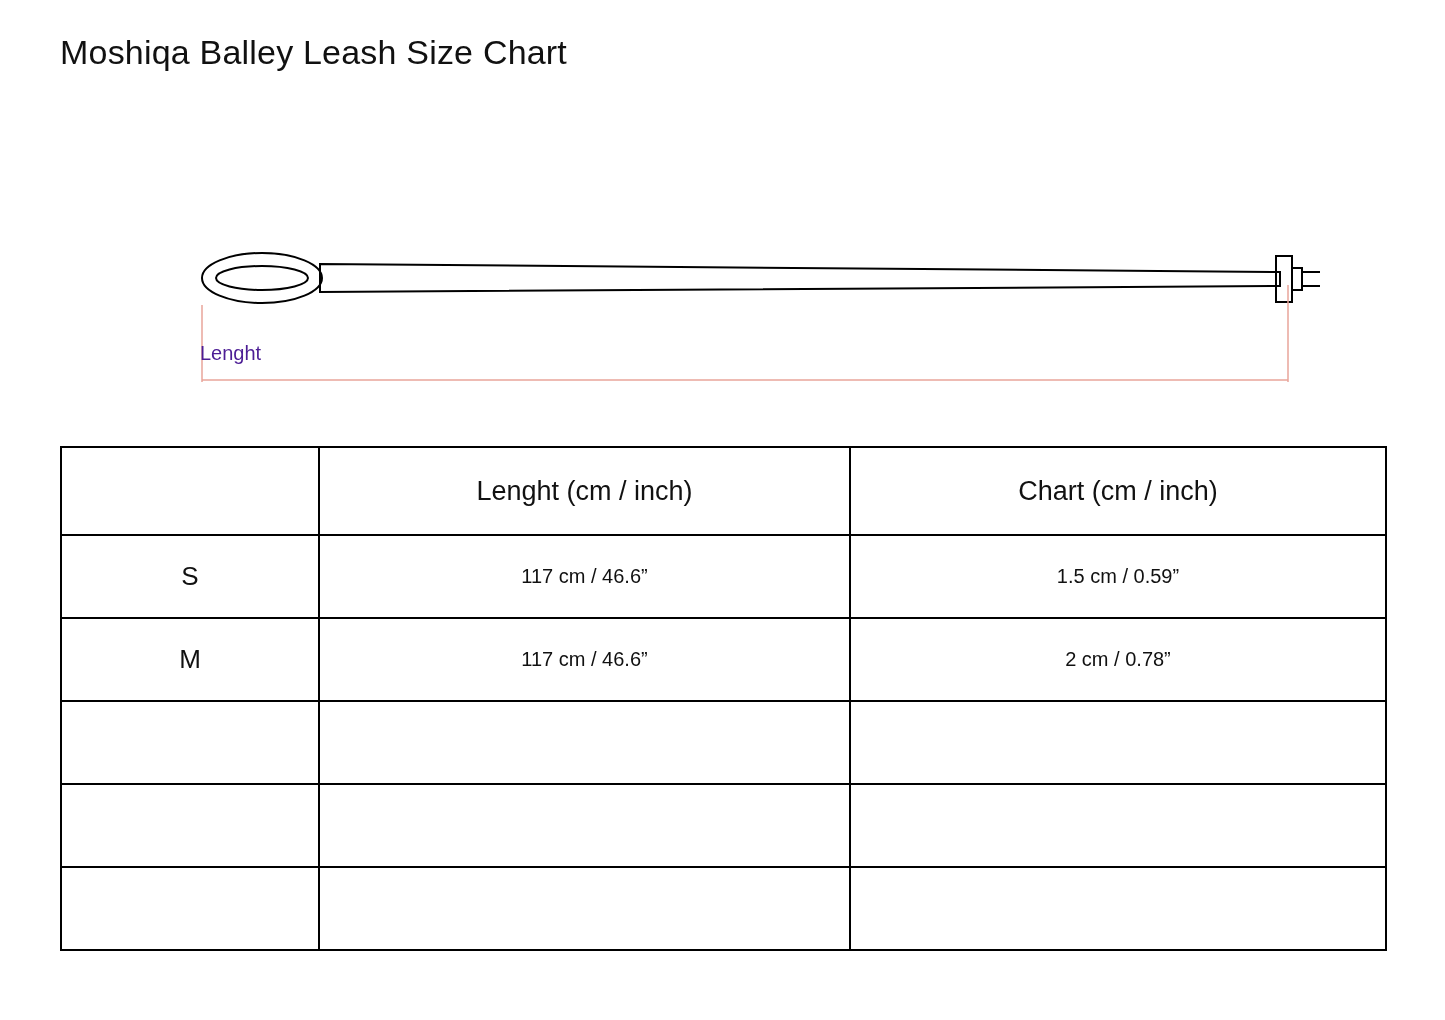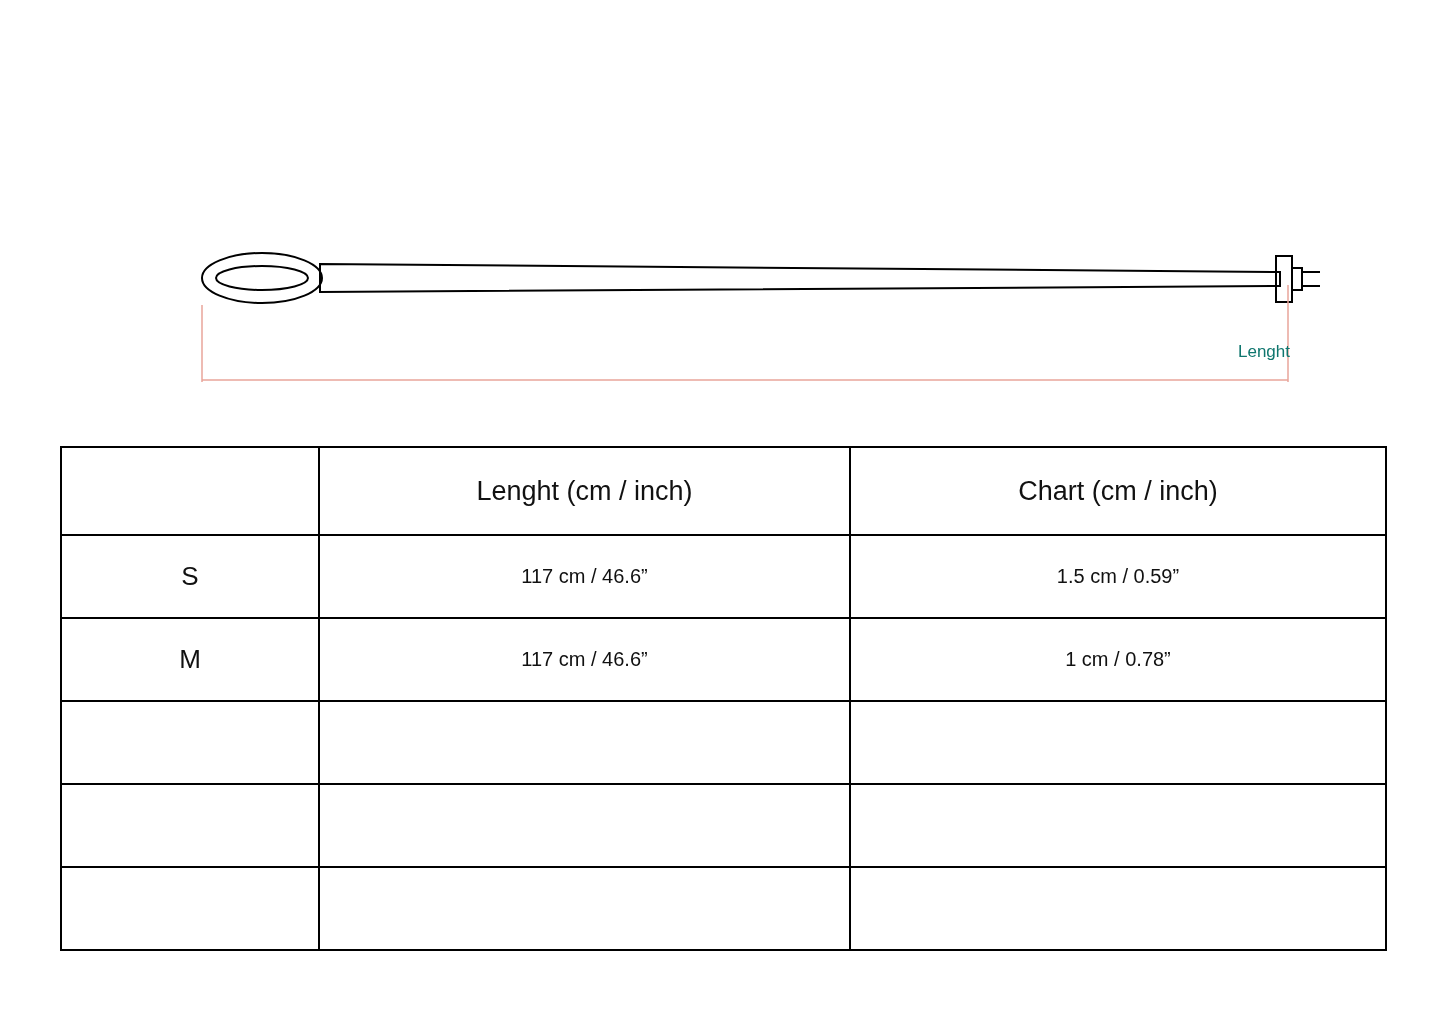--- a/index.html
+++ b/index.html
@@ -44,23 +44,23 @@
 
   .diagram svg {
     display: block;
   }
 
   .dim-label {
     position: absolute;
     left: 0;
     top: 112px;
     width: 1090px;
-    text-align: right;
-    font-size: 17px;
-    color: #0f766e;
+    text-align: left;
+    font-size: 20px;
+    color: #4c1d95;
   }
 
   
   .size-table {
     position: absolute;
     left: 60px;
     top: 446px;
     width: 1325px;
     border-collapse: collapse;
     table-layout: fixed;
@@ -90,20 +90,21 @@
   }
   .empty-row td {
     height: 67px;
   }
 </style>
 </head>
 <body>
 
 <div class="page">
 
+  <div class="title">Moshiqa Balley Leash Size Chart</div>
 
   <div class="diagram">
     <svg width="1120" height="170" viewBox="0 0 1120 170" xmlns="http://www.w3.org/2000/svg">
 
       <ellipse cx="62" cy="48" rx="60" ry="25" fill="none" stroke="#000000" stroke-width="2"></ellipse>
       <ellipse cx="62" cy="48" rx="46" ry="12" fill="none" stroke="#000000" stroke-width="2"></ellipse>
 
       <path d="M 120 34 L 1080 42 L 1080 56 L 120 62 Z" fill="none" stroke="#000000" stroke-width="2"></path>
 
       <rect x="1076" y="26" width="16" height="46" fill="none" stroke="#000000" stroke-width="2"></rect>
@@ -133,21 +134,21 @@
     </thead>
     <tbody>
       <tr>
         <td class="cell-size">S</td>
         <td class="cell-value">117 cm / 46.6”</td>
         <td class="cell-value">1.5 cm / 0.59”</td>
       </tr>
       <tr>
         <td class="cell-size">M</td>
         <td class="cell-value">117 cm / 46.6”</td>
-        <td class="cell-value">1 cm / 0.78”</td>
+        <td class="cell-value">2 cm / 0.78”</td>
       </tr>
       <tr class="empty-row">
         <td class="cell-size"></td>
         <td class="cell-value"></td>
         <td class="cell-value"></td>
       </tr>
       <tr class="empty-row">
         <td class="cell-size"></td>
         <td class="cell-value"></td>
         <td class="cell-value"></td>

